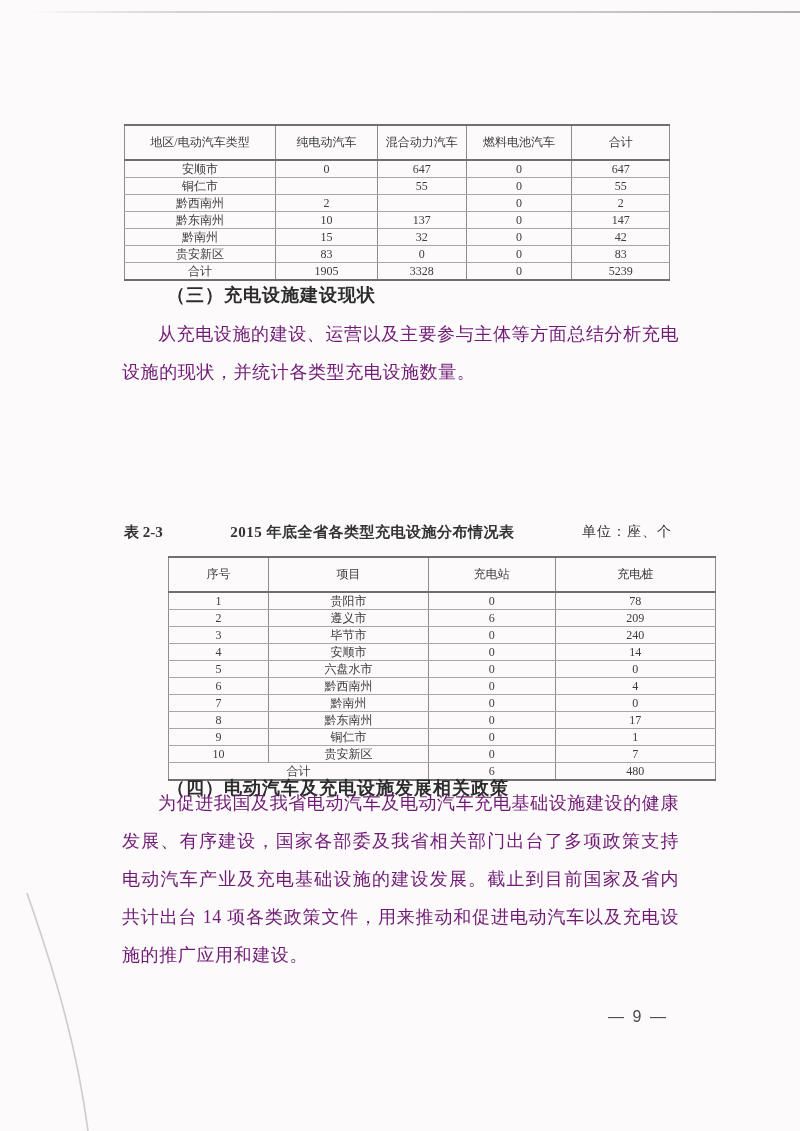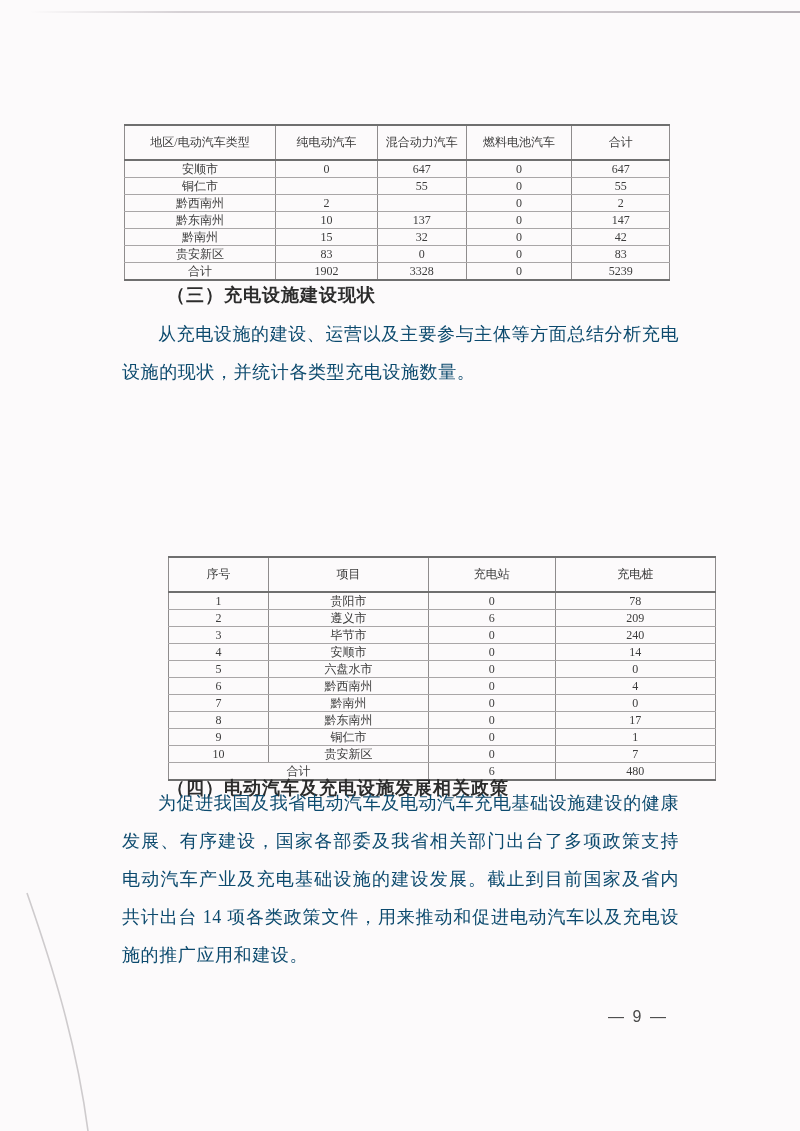--- a/index.html
+++ b/index.html
@@ -45,21 +45,21 @@
   .table-caption .cap-unit { flex:0 0 auto; font-size:14px; letter-spacing:1px; }
   
   .sec-heading {
     position:absolute; left:130px; width:556px; padding-left:37px;
     font-size:18px; line-height:24px; font-weight:bold; color:#2c2c2c;
     letter-spacing:1px; box-sizing:border-box;
   }
   .body-para {
     position:absolute; left:122px; width:557px;
     font-size:18px; line-height:38px; text-align:justify; text-justify:inter-ideograph;
-    text-indent:2em; color:#0c4a6e; letter-spacing:0.6px;
+    text-indent:2em; color:#701a75; letter-spacing:0.6px;
   }
   .page-number {
     position:absolute; left:592px; top:1008px; width:92px; height:22px;
     font-size:16px; color:#4a4a4a; text-align:center; letter-spacing:2px;
     font-family:"Liberation Sans","DejaVu Sans",sans-serif;
   }
 </style>
 </head>
 <body>
 
@@ -126,32 +126,37 @@
           </tr>
           <tr>
             <td>贵安新区</td>
             <td>83</td>
             <td>0</td>
             <td>0</td>
             <td>83</td>
           </tr>
           <tr>
             <td>合计</td>
-            <td>1902</td>
+            <td>1905</td>
             <td>3328</td>
             <td>0</td>
             <td>5239</td>
           </tr>
         </tbody>
     </table>
   </div>
 
   <div class="sec-heading" style="top:283px">（三）充电设施建设现状</div>
   <div class="body-para" style="top:315px">从充电设施的建设、运营以及主要参与主体等方面总结分析充电设施的现状，并统计各类型充电设施数量。</div>
 
+  <div class="table-caption">
+    <span class="cap-label">表 2-3</span>
+    <span class="cap-title">2015 年底全省各类型充电设施分布情况表</span>
+    <span class="cap-unit">单位：座、个</span>
+  </div>
 
   <div class="table2-wrap">
     <table class="doc-table">
       <colgroup>
         <col style="width:18.3%">
           <col style="width:29.2%">
           <col style="width:23.2%">
           <col style="width:29.3%">
       </colgroup>
       <thead>

